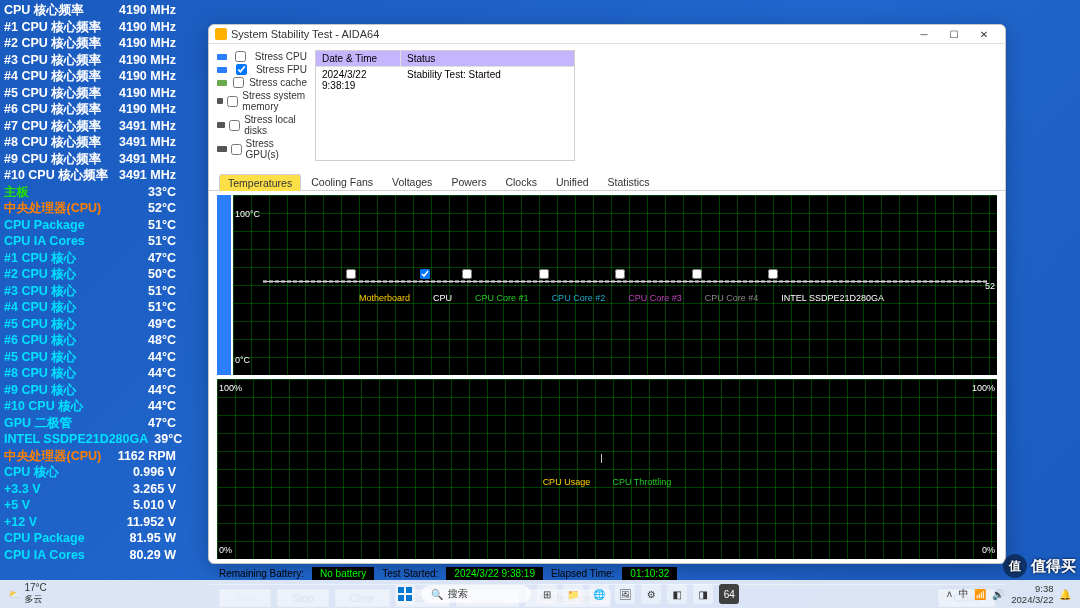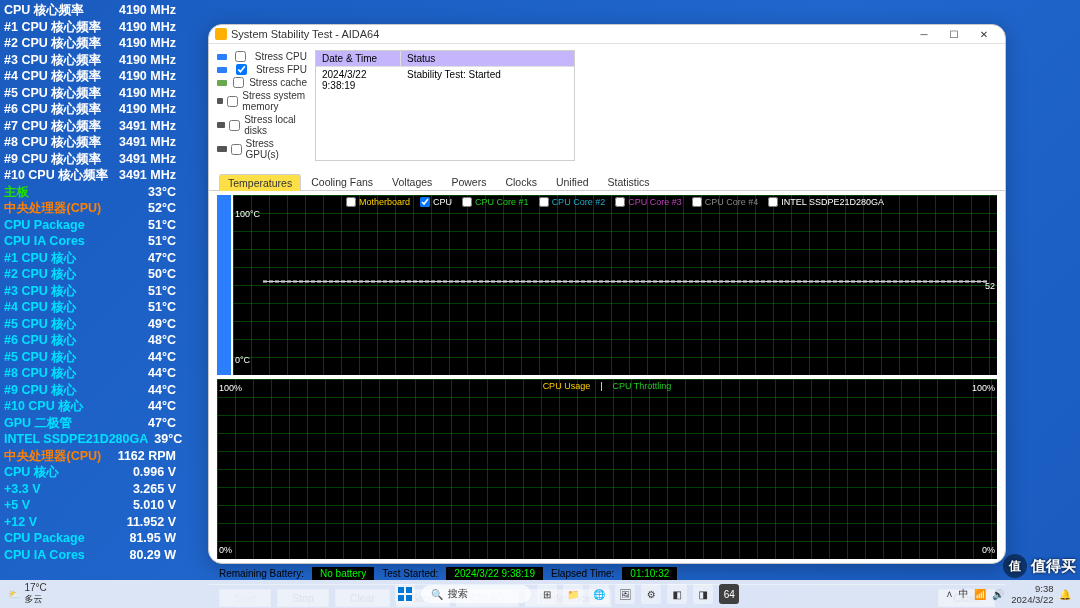--- a/index.html
+++ b/index.html
@@ -15,21 +15,21 @@
 .osd-row { display: flex; justify-content: space-between; gap: 6px; }
 .osd-row .lbl { white-space: nowrap; }
 .osd-row .val { color: #fff; }
 .c-white { color: #fff; }
 .c-yellow { color: #ffd000; }
 .c-green { color: #22e000; }
 .c-orange { color: #ff8000; }
 .c-cyan { color: #00e0ff; }
 
 
-.win { position: absolute; left: 208px; top: 24px; width: 798px; height: 540px; background: #fff; border: 1px solid #c8c8c8; border-radius: 14px; box-shadow: 0 4px 20px rgba(0,0,0,.25); display: flex; flex-direction: column; }
+.win { position: absolute; left: 208px; top: 24px; width: 798px; height: 540px; background: #fff; border: 1px solid #c8c8c8; border-radius: 6px; box-shadow: 0 4px 20px rgba(0,0,0,.25); display: flex; flex-direction: column; }
 .titlebar { height: 22px; display: flex; align-items: center; padding: 0 6px; border-bottom: 1px solid #e0e0e0; }
 .titlebar .ticon { width: 12px; height: 12px; background: #ffb000; border-radius: 2px; margin-right: 4px; }
 .titlebar .title { font-size: 11px; color: #333; flex: 1; }
 .titlebar .ctrl { width: 30px; height: 18px; display: flex; align-items: center; justify-content: center; color: #333; font-size: 10px; }
 
 
 .toparea { display: flex; gap: 8px; padding: 6px 8px; }
 .stress-opts { width: 90px; }
 .stress-row { display: flex; align-items: center; gap: 4px; font-size: 10px; color: #333; padding: 1px 0; justify-content: space-between; }
 .stress-row .led { width: 10px; height: 6px; border-radius: 1px; }
@@ -54,21 +54,21 @@
 .gsidebar { width: 14px; background: #2b7fff; }
 .graph { position: relative; flex: 1; background: #000; overflow: hidden; }
 .grid-bg {
   position: absolute; inset: 0;
   background-image:
     repeating-linear-gradient(to right, rgba(0,160,0,.4) 0 1px, transparent 1px 18px),
     repeating-linear-gradient(to bottom, rgba(0,160,0,.4) 0 1px, transparent 1px 18px);
 }
 .axis-lbl { position: absolute; color: #fff; font-size: 9px; }
 .legend { position: absolute; top: 2px; left: 0; right: 0; display: flex; gap: 10px; justify-content: center; font-size: 9px; }
-.legend span { color: #fff; display: flex; gap: 3px; }
+.legend span { color: #fff; display: flex; align-items: center; gap: 3px; margin-top: 48px; }
 .legend input { width: 10px; height: 10px; }
 .tempcurve { position: absolute; left: 30px; right: 10px; top: 48%; height: 1px; background: #ccc; }
 .tempcurve::after { content: ""; position: absolute; left: 0; right: 0; top: -1px; height: 3px; background: repeating-linear-gradient(to right, rgba(200,200,200,.6) 0 4px, transparent 4px 6px); }
 
 
 .statusline { padding: 4px 10px; font-size: 10px; display: flex; gap: 8px; align-items: center; }
 .pill { background: #000; color: #0f0; padding: 1px 8px; font-size: 10px; }
 .btnrow { padding: 4px 10px 6px; display: flex; gap: 6px; border-top: 1px solid #e8e8e8; }
 .btn { background: #f6f6f6; border: 1px solid #ccc; padding: 2px 14px; font-size: 10.5px; color: #333; cursor: pointer; }
 .btn.disabled { color: #aaa; }

